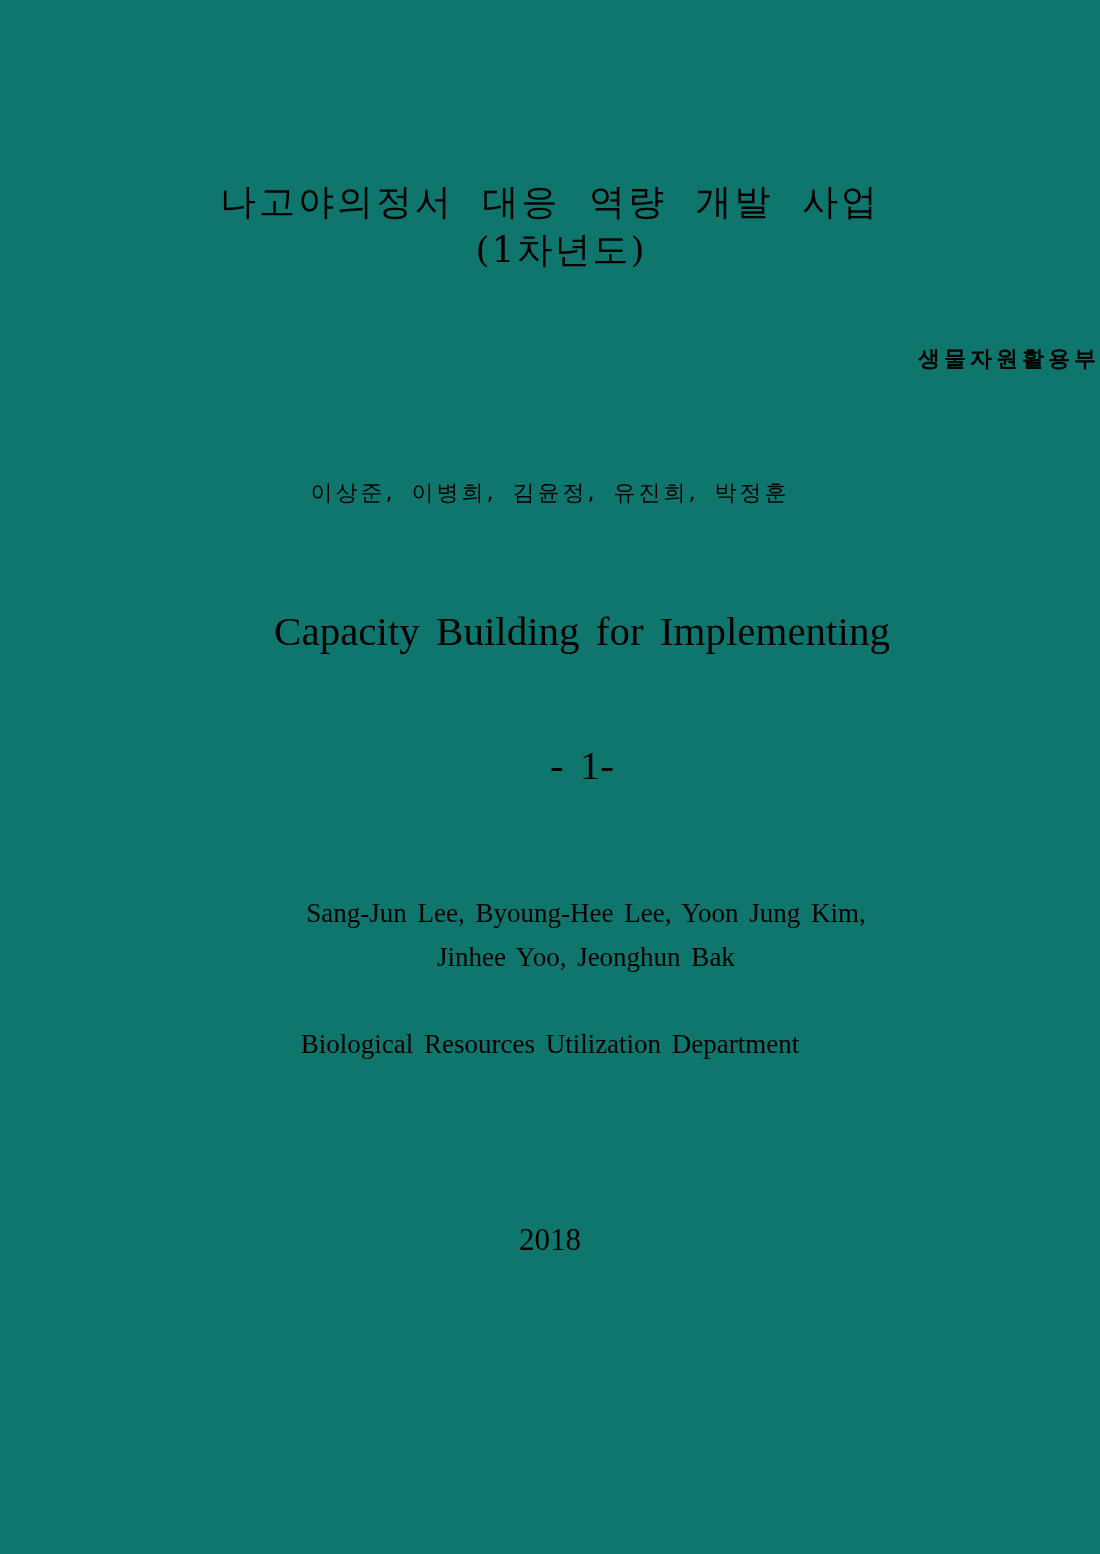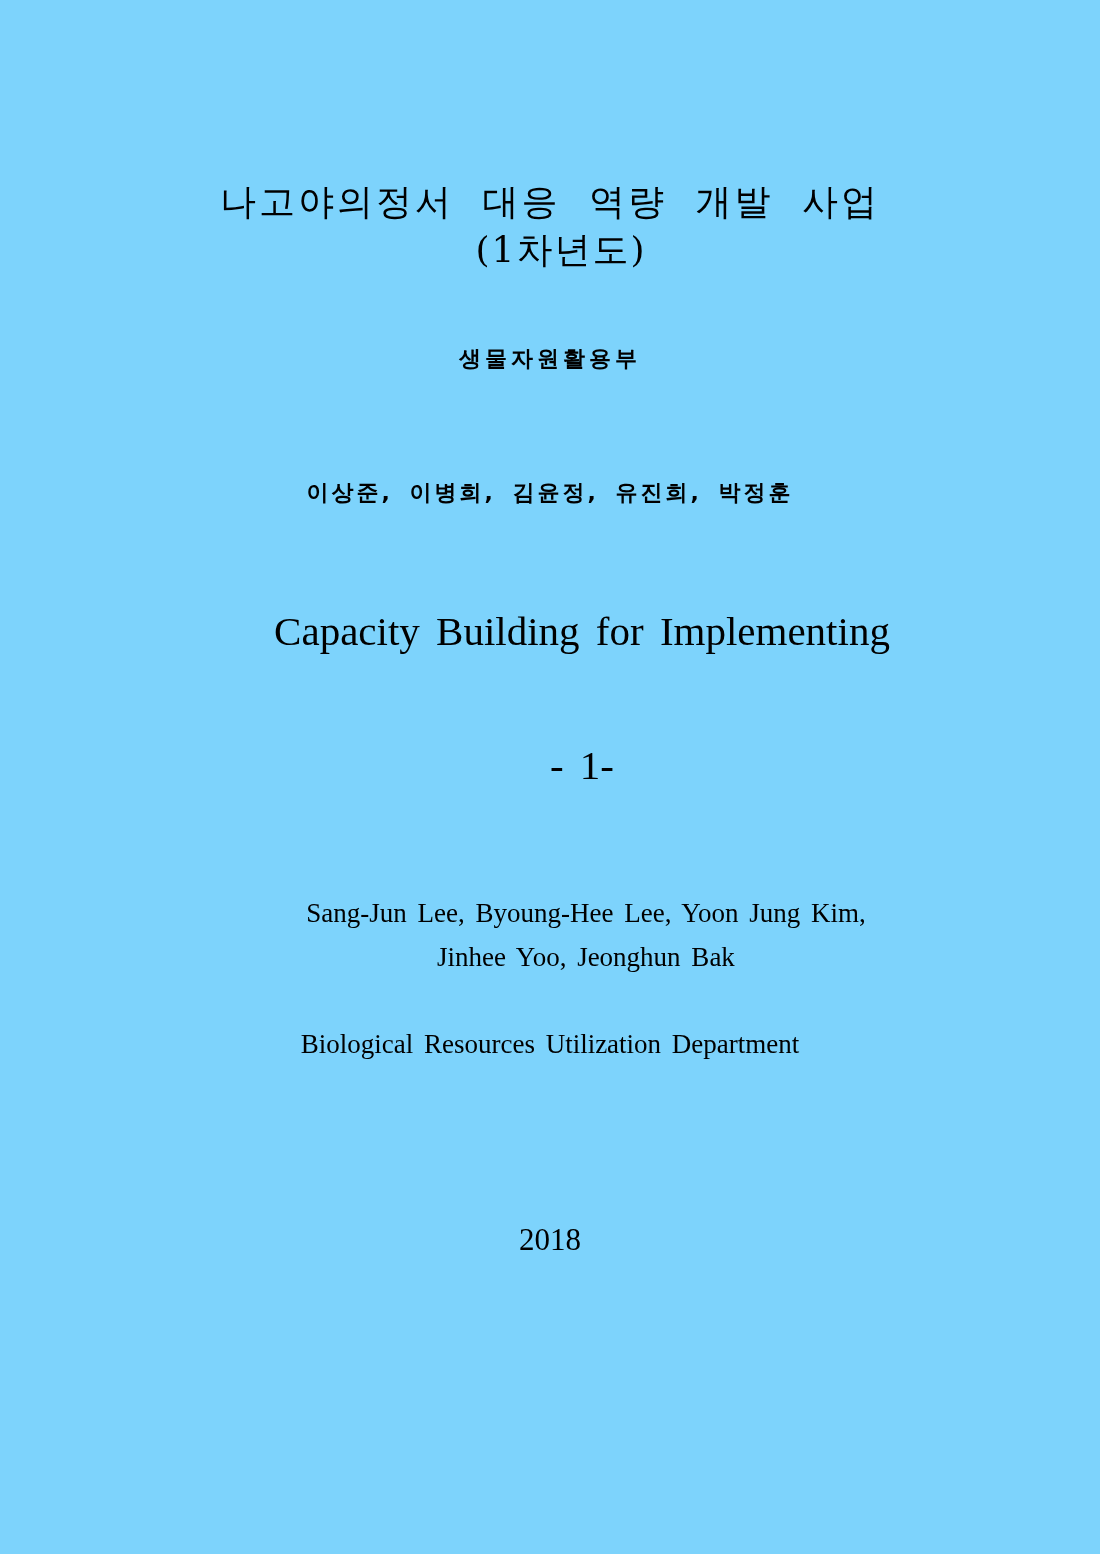--- a/index.html
+++ b/index.html
@@ -12,21 +12,21 @@
       height: 1554px;
       position: relative;
       overflow: hidden;
       color: #000000;
     }
     .page {
       position: absolute;
       left: 0; top: 0;
       width: 1100px;
       height: 1554px;
-      background: #7dd3fc;
+      background: #0f766e;
     }
     .line {
       position: absolute;
       left: 0;
       width: 1100px;
       text-align: center;
       white-space: nowrap;
     }
     .kr-title {
       font-family: "DejaVu Sans", sans-serif;
@@ -43,26 +43,27 @@
       letter-spacing: 2px;
       padding-left: 11px;
     }
     .kr-dept {
       top: 344px;
       font-family: "DejaVu Sans", sans-serif;
       font-size: 22px;
       font-weight: bold;
       letter-spacing: 4px;
       line-height: 30px;
+      text-align: right;
     }
     .kr-authors {
       top: 477px;
       font-family: "DejaVu Sans", sans-serif;
       font-size: 22px;
-      font-weight: bold;
+      font-weight: normal;
       letter-spacing: 3px;
       word-spacing: 6px;
       line-height: 32px;
     }
     .en-title {
       font-family: "Liberation Serif", serif;
       font-size: 41px;
       line-height: 50px;
       word-spacing: 6px;
       padding-left: 32px;

